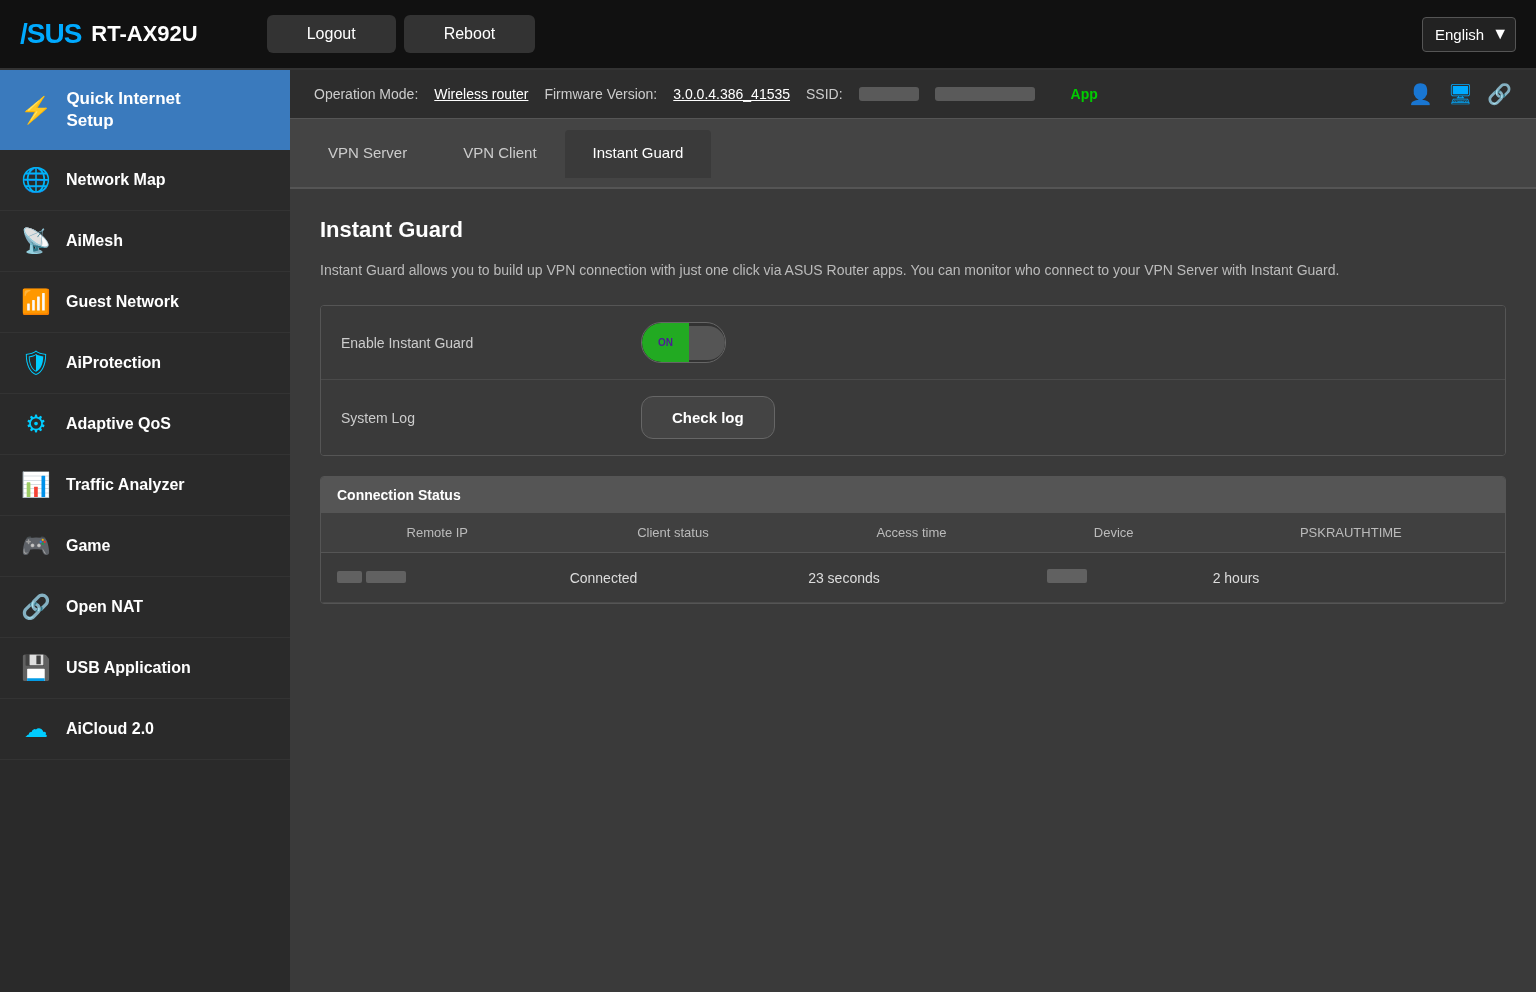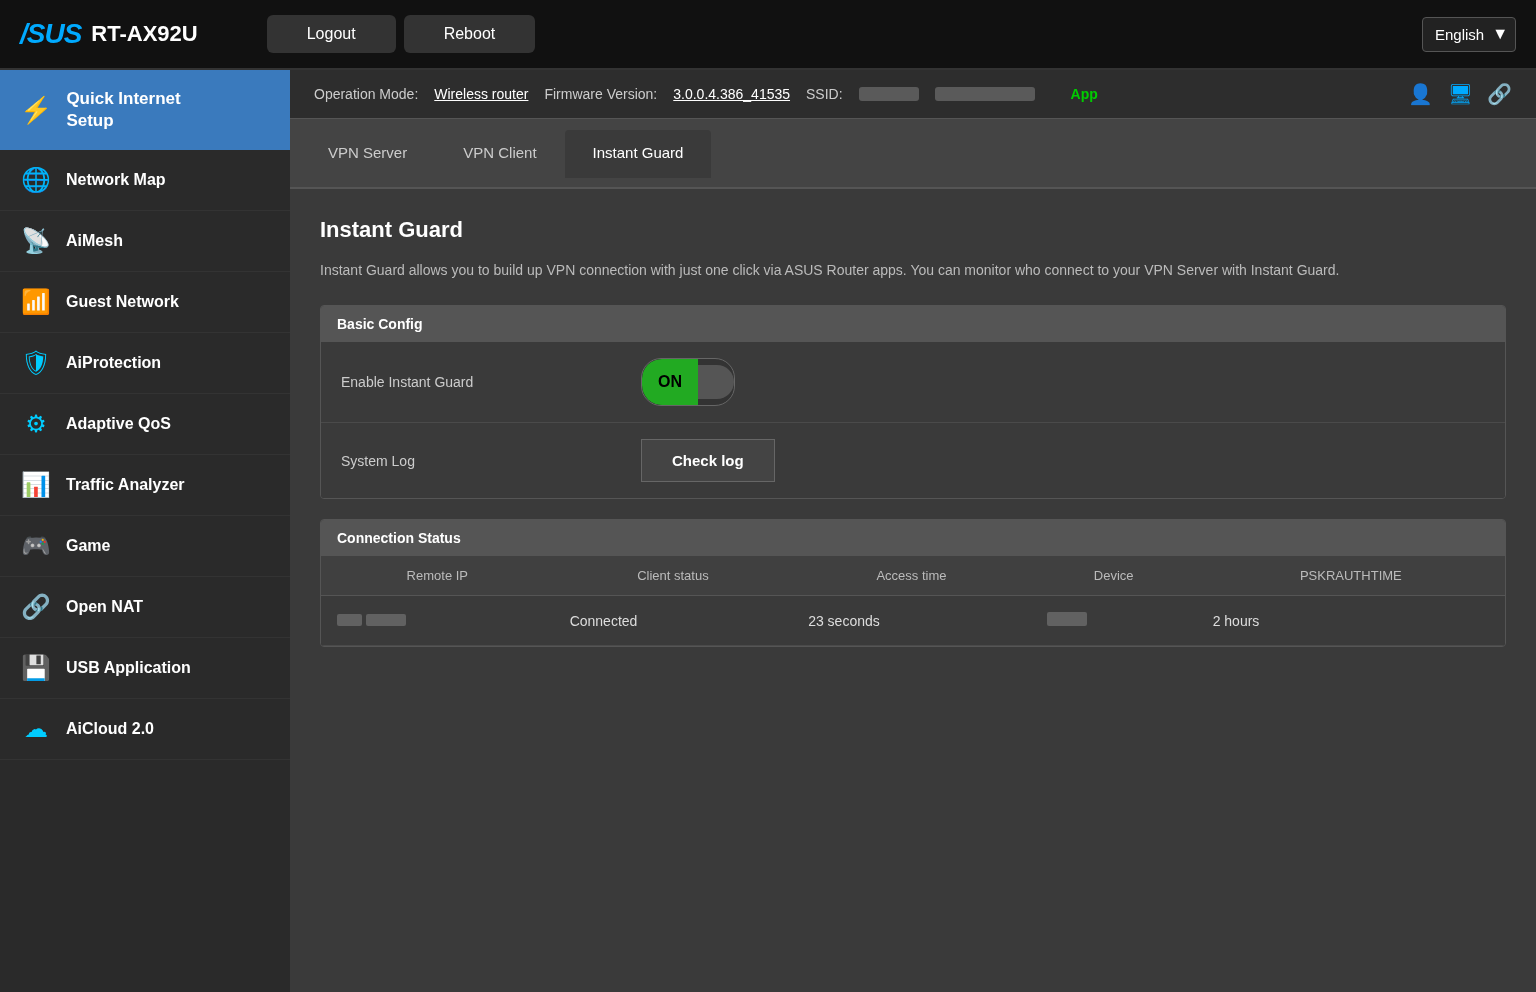--- a/index.html
+++ b/index.html
@@ -17,21 +17,20 @@
     .logo-area {
       display: flex;
       align-items: center;
       gap: 10px;
       flex: 0 0 auto;
     }
     .logo-asus {
       color: #00aaff;
       font-size: 28px;
       font-weight: bold;
-      font-style: italic;
       letter-spacing: -1px;
     }
     .logo-model {
       color: #fff;
       font-size: 22px;
       font-weight: bold;
     }
     .top-nav {
       display: flex;
       gap: 8px;
@@ -230,22 +229,22 @@
       display: flex;
       align-items: center;
       background: #333;
       border-radius: 20px;
       overflow: hidden;
       border: 1px solid #666;
       cursor: pointer;
     }
     .toggle-on {
       background: #22aa22;
-      color: #000000;
-      font-size: 16px;
+      color: #4c1d95;
+      font-size: 10px;
       font-weight: bold;
       padding: 14px 16px;
       border-radius: 20px 0 0 20px;
     }
     .toggle-off-area {
       background: #555;
       width: 36px;
       height: 34px;
       border-radius: 0 20px 20px 0;
     }
@@ -261,21 +260,21 @@
       border-radius: 3px;
       height: 14px;
       opacity: 0.6;
     }
 
     
     .check-log-btn {
       background: #444;
       color: #fff;
       border: 1px solid #666;
-      border-radius: 0;
+      border-radius: 12px;
       padding: 12px 30px;
       font-size: 15px;
       font-weight: bold;
       cursor: pointer;
       transition: background 0.2s;
     }
 
     
     .connection-table {
       width: 100%;
@@ -418,21 +417,20 @@
         <span>Instant Guard</span>
       </div>
     </div>
 
     <div class="content-body">
 
       <div class="page-title">Instant Guard</div>
       <div class="page-description">Instant Guard allows you to build up VPN connection with just one click via ASUS Router apps. You can monitor who connect to your VPN Server with Instant Guard.</div>
 
       <div class="config-section">
-        <div class="config-section-header">Basic Config</div>
 
         <div class="config-row">
           <div class="config-label">Enable Instant Guard</div>
           <div class="config-value">
             <div class="toggle-wrapper">
               <span class="toggle-on">ON</span>
               <div class="toggle-off-area"></div>
             </div>
           </div>
         </div>

